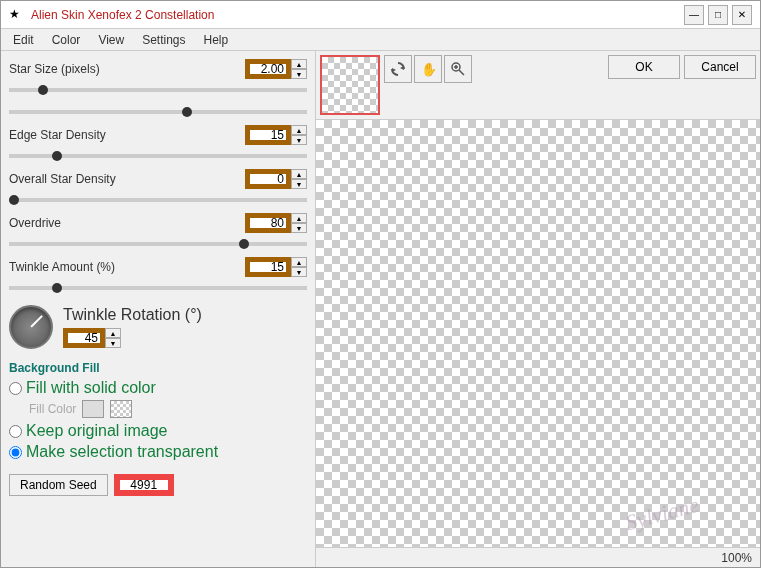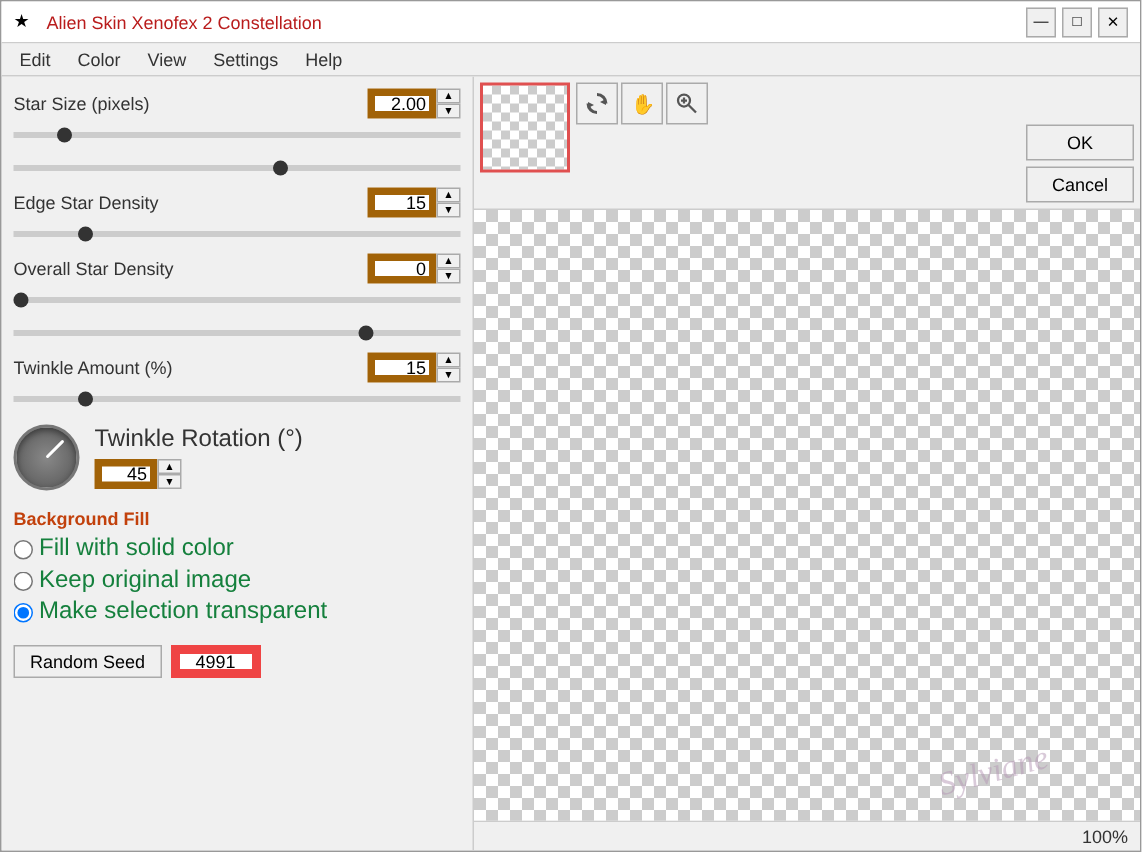--- a/index.html
+++ b/index.html
@@ -205,21 +205,21 @@
       font-size: 16px;
       color: #333;
       margin-bottom: 4px;
     }
     .bg-fill-section {
       margin-top: 4px;
     }
     .section-title {
       font-size: 12px;
       font-weight: bold;
-      color: #c2410c;
+      color: #0f766e;
       margin-bottom: 4px;
     }
     .radio-row {
       display: flex;
       align-items: center;
       gap: 4px;
       margin-bottom: 3px;
     }
     .radio-label {
       font-size: 16px;
@@ -397,20 +397,30 @@
               <div class="spin-btn">▼</div>
             </div>
           </div>
         </div>
         <div class="slider-row">
           <input type="range" class="slider" min="0" max="100" value="0" style="">
         </div>
       </div>
 
       <div>
+        <div class="param-row">
+          <span class="param-label">Overdrive</span>
+          <div class="param-input-group">
+            <input class="param-input" type="text" value="80" style="">
+            <div class="spin-btns">
+              <div class="spin-btn">▲</div>
+              <div class="spin-btn">▼</div>
+            </div>
+          </div>
+        </div>
         <div class="slider-row">
           <input type="range" class="slider" min="0" max="100" value="80" style="">
         </div>
       </div>
 
       <div>
         <div class="param-row">
           <span class="param-label">Twinkle Amount (%)</span>
           <div class="param-input-group">
             <input class="param-input" type="text" value="15" style="">
@@ -439,20 +449,25 @@
             </div>
           </div>
         </div>
       </div>
 
       <div class="bg-fill-section">
         <div class="section-title">Background Fill</div>
         <div class="radio-row">
           <input type="radio" name="bgfill" id="fillSolid" style="">
           <label class="radio-label" for="fillSolid">Fill with solid color</label>
+        </div>
+        <div class="fill-color-row">
+          <span class="fill-color-label">Fill Color</span>
+          <div class="color-swatch"></div>
+          <div class="color-swatch-2"></div>
         </div>
         <div class="radio-row">
           <input type="radio" name="bgfill" id="keepOriginal" style="">
           <label class="radio-label" for="keepOriginal">Keep original image</label>
         </div>
         <div class="radio-row">
           <input type="radio" name="bgfill" id="makeTransparent" checked="" style="">
           <label class="radio-label" for="makeTransparent">Make selection transparent</label>
         </div>
       </div>
@@ -485,21 +500,21 @@
           <div class="toolbar-icon-btn" title="Zoom">
             <svg width="16" height="16" viewBox="0 0 16 16">
               <circle cx="6" cy="6" r="4" stroke="#555" stroke-width="1.5" fill="none"></circle>
               <line x1="9" y1="9" x2="14" y2="14" stroke="#555" stroke-width="1.5"></line>
               <line x1="4" y1="6" x2="8" y2="6" stroke="#555" stroke-width="1.5"></line>
               <line x1="6" y1="4" x2="6" y2="8" stroke="#555" stroke-width="1.5"></line>
             </svg>
           </div>
         </div>
 
-        <div style="margin-left:auto; display:flex; flex-direction:column; gap:4px;margin-top:28px;">
+        <div style="margin-left:auto; display:flex; gap:4px;">
           <button class="dialog-btn">OK</button>
           <button class="dialog-btn">Cancel</button>
         </div>
       </div>
 
       <div class="canvas-area">
         <div class="watermark">Sylviane</div>
       </div>
 
       <div class="status-bar">

